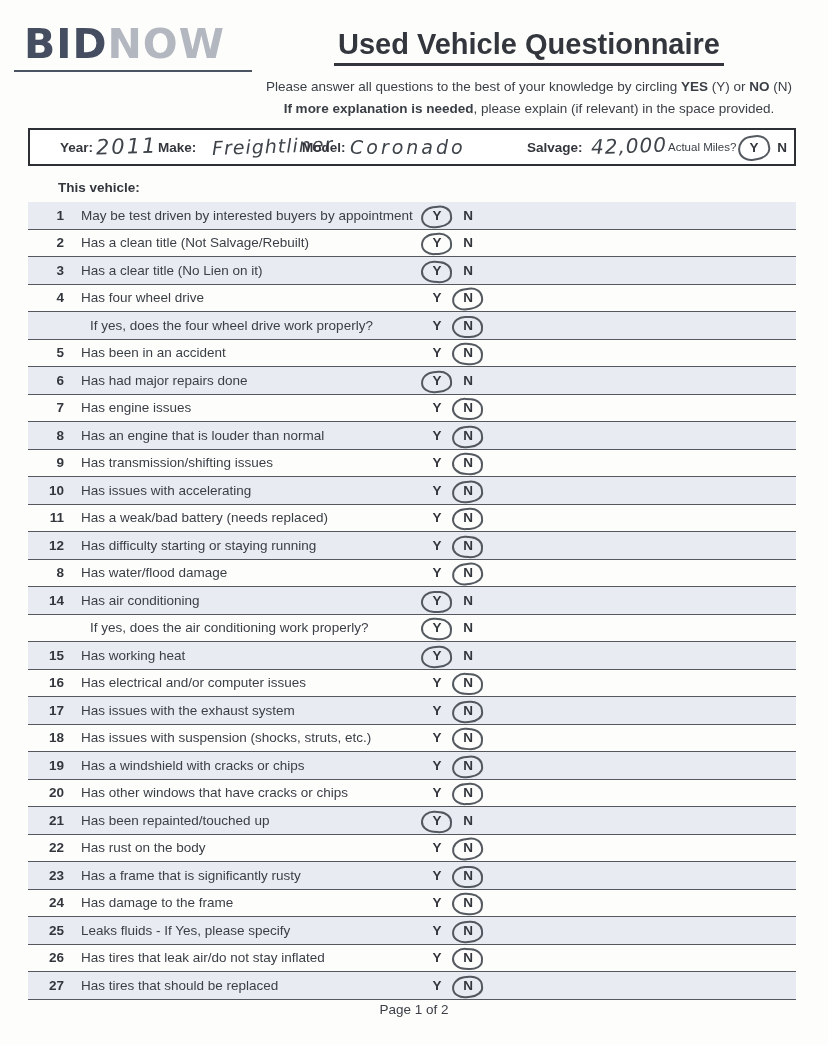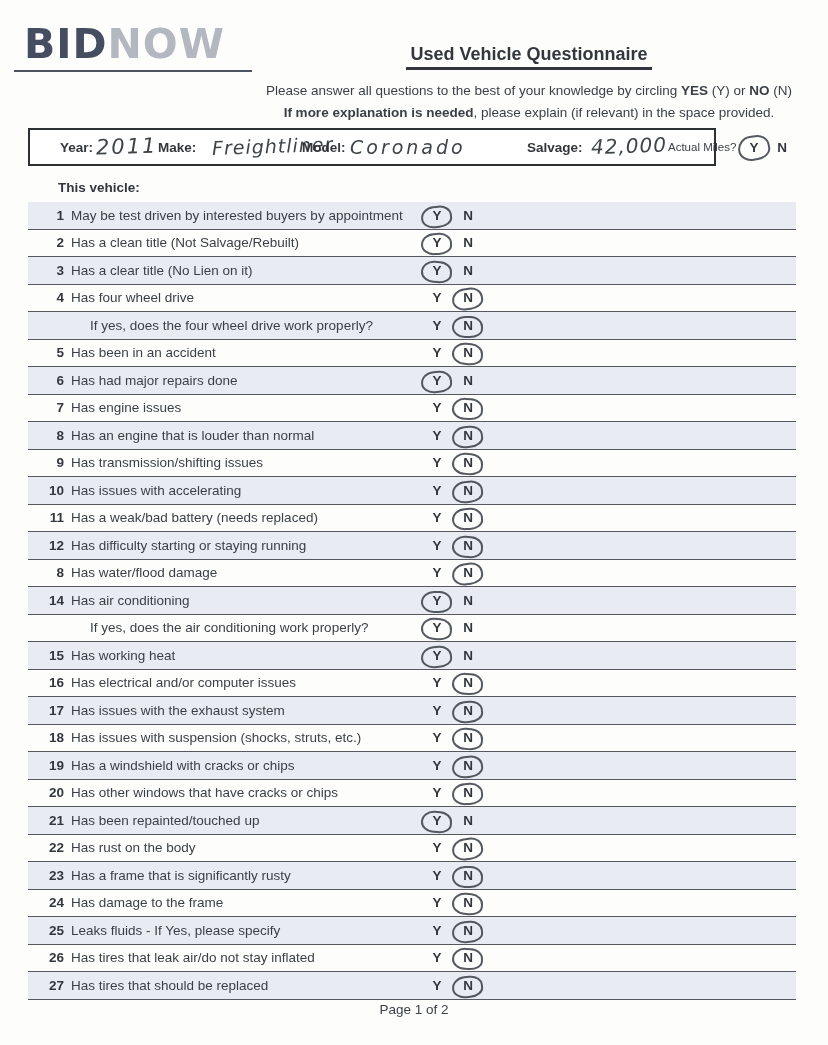--- a/index.html
+++ b/index.html
@@ -22,29 +22,29 @@
   }
   .logo-primary { color:#454e60; }
   .logo-secondary { color:#b3b7bf; }
   .logo-rule { height:2px; background:#4c5462; margin-top:5px; }
   .logo-sub {
     text-align:center; font-size:13px; letter-spacing:5px;
     color:#878d96; margin-top:5px; white-space:nowrap;
   }
   .head-right { flex:1; text-align:center; padding-left:8px; }
   .title {
-    display:inline-block; font-size:18px; font-weight:bold; color:#33373d;
-    border-bottom:3px solid #33373d; padding:0 4px 2px; margin:24px 0 9px;
+    display:inline-block; font-size:29px; font-weight:bold; color:#33373d;
+    border-bottom:3px solid #33373d; padding:0 4px 2px; margin:8px 0 9px;
   }
   .instr { font-size:13.5px; margin:2px 0; color:#3a3f46; line-height:1.45;text-align:center; }
   .instr b { font-weight:bold; }
 
   
   .info-bar {
-    position:absolute; left:28px; top:128px; width:688px; height:38px;
+    position:absolute; left:28px; top:128px; width:768px; height:38px;
     border:2px solid #2c2f33; background:#fff; box-sizing:border-box;
   }
   .info-bar > span { position:absolute; top:50%; transform:translateY(-50%); white-space:nowrap; }
   .ilabel { font-size:13.5px; font-weight:bold; color:#33373d; }
   .hw {
     font-family:"DejaVu Sans", sans-serif; font-style:italic;
     color:#3f444b; font-weight:500;
   }
   .pos-year-label   { left:30px; }
   .pos-year-value   { left:66px;  font-size:21px; letter-spacing:2px; transform:translateY(-52%) rotate(-2deg) !important; }
@@ -68,21 +68,21 @@
   
   .rows { position:absolute; left:28px; top:202px; width:768px; }
   .qrow {
     position:relative; height:27.5px; box-sizing:border-box;
     display:flex; align-items:center;
     border-bottom:1.5px solid #55595f;
     font-size:13.5px; color:#3a3f46;
   }
   .qrow.shaded { background:#e8ebf1; }
   .qnum { width:36px; flex:none; text-align:right; font-weight:bold; color:#33373d; }
-  .qtext { margin-left:7px; flex:none; white-space:nowrap; }
+  .qtext { margin-left:17px; flex:none; white-space:nowrap; }
   .qrow.indent .qtext { margin-left:26px; }
   .answers {
     position:absolute; left:397px; top:0; height:100%;
     display:flex; align-items:center; gap:7px;
   }
   .ans {
     width:24px; text-align:center; font-weight:bold; font-size:13.5px;
     color:#33373d; position:relative; display:inline-block;
   }
   .circle {

